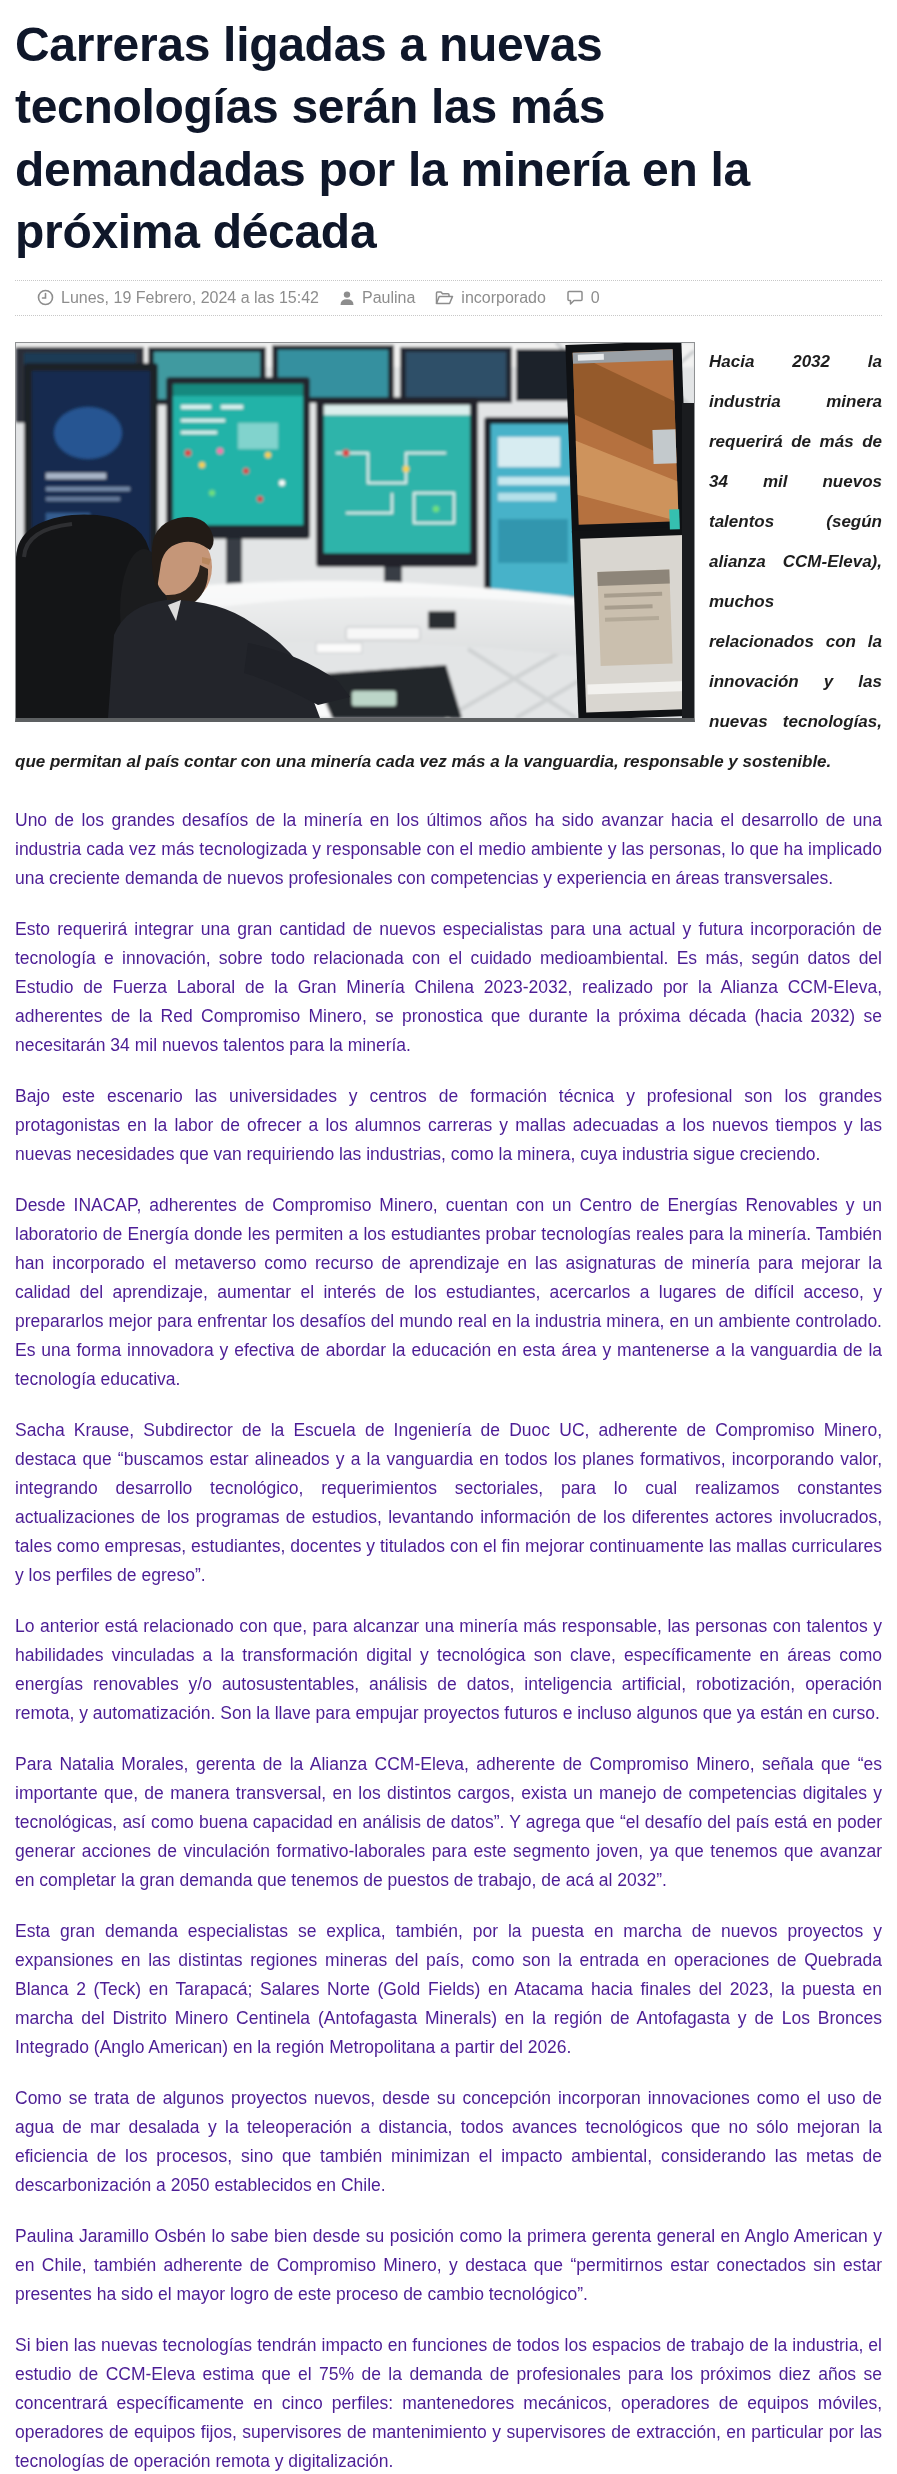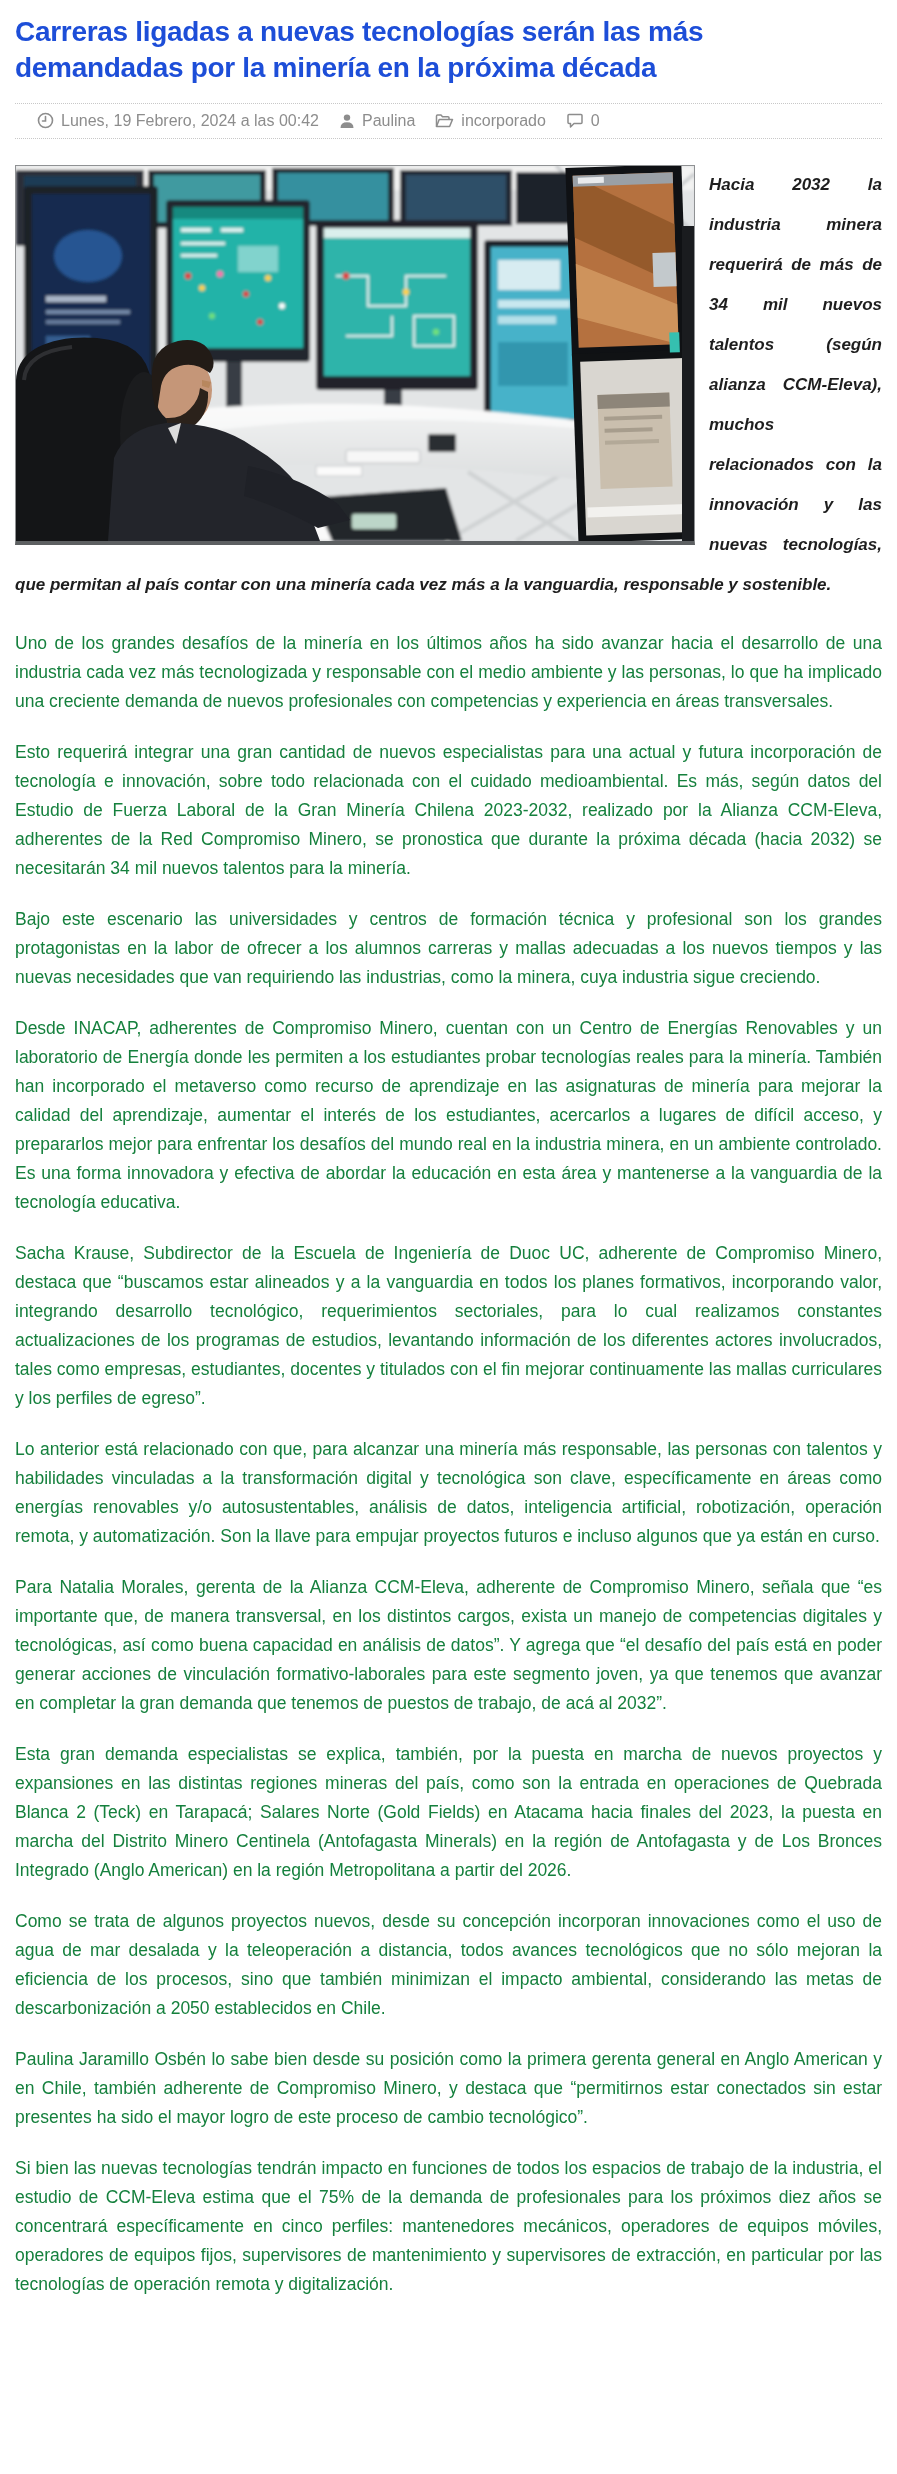--- a/index.html
+++ b/index.html
@@ -7,25 +7,25 @@
     width: 897px;
     font-family: "Liberation Sans", sans-serif;
     color: #4e4e4e;
   }
   .page { padding: 8px 15px 30px 15px; }
 
   
   h1.article-title {
     margin: 6px 0 16px 0;
     max-width: 840px;
-    font-size: 28px;
+    font-size: 48px;
     line-height: 1.3;
     font-weight: bold;
     letter-spacing: -0.3px;
-    color: #1d4ed8;
+    color: #0f172a;
   }
 
   
   .meta-row {
     border-top: 1px dotted #c8c8c8;
     border-bottom: 1px dotted #c8c8c8;
     padding: 8px 0 8px 22px;
     display: flex;
     align-items: center;
     gap: 20px;
@@ -59,41 +59,41 @@
     text-align: justify;
     color: #1e1e1e;
   }
 
   .paragraphs { clear: both; padding-top: 6px; }
   .paragraphs p {
     margin: 0 0 22px 0;
     font-size: 17.5px;
     line-height: 29px;
     text-align: justify;
-    color: #15803d;
+    color: #4c1d95;
   }
   .paragraphs p:last-child { margin-bottom: 8px; }
 </style>
 </head>
 <body>
 
 <div class="page">
 
   <h1 class="article-title">Carreras ligadas a nuevas tecnologías serán las más demandadas por la minería en la próxima década</h1>
 
   <div class="meta-row">
 
     <span class="meta-item">
       <span>
         <svg width="17" height="17" viewBox="0 0 17 17">
           <circle cx="8.5" cy="8.5" r="7" fill="none" stroke="#8d8d8d" stroke-width="1.6"></circle>
           <path d="M8.5 4.5 L8.5 9 L5.5 9" fill="none" stroke="#8d8d8d" stroke-width="1.6" stroke-linecap="round"></path>
         </svg>
       </span>
-      <span>Lunes, 19 Febrero, 2024 a las 00:42</span>
+      <span>Lunes, 19 Febrero, 2024 a las 15:42</span>
     </span>
 
     <span class="meta-item">
       <span>
         <svg width="16" height="16" viewBox="0 0 16 16">
           <circle cx="8" cy="4.6" r="3.2" fill="#8d8d8d"></circle>
           <path d="M1.5 15 Q1.5 9.2 8 9.2 Q14.5 9.2 14.5 15 Z" fill="#8d8d8d"></path>
         </svg>
       </span>
       <span>Paulina</span>

